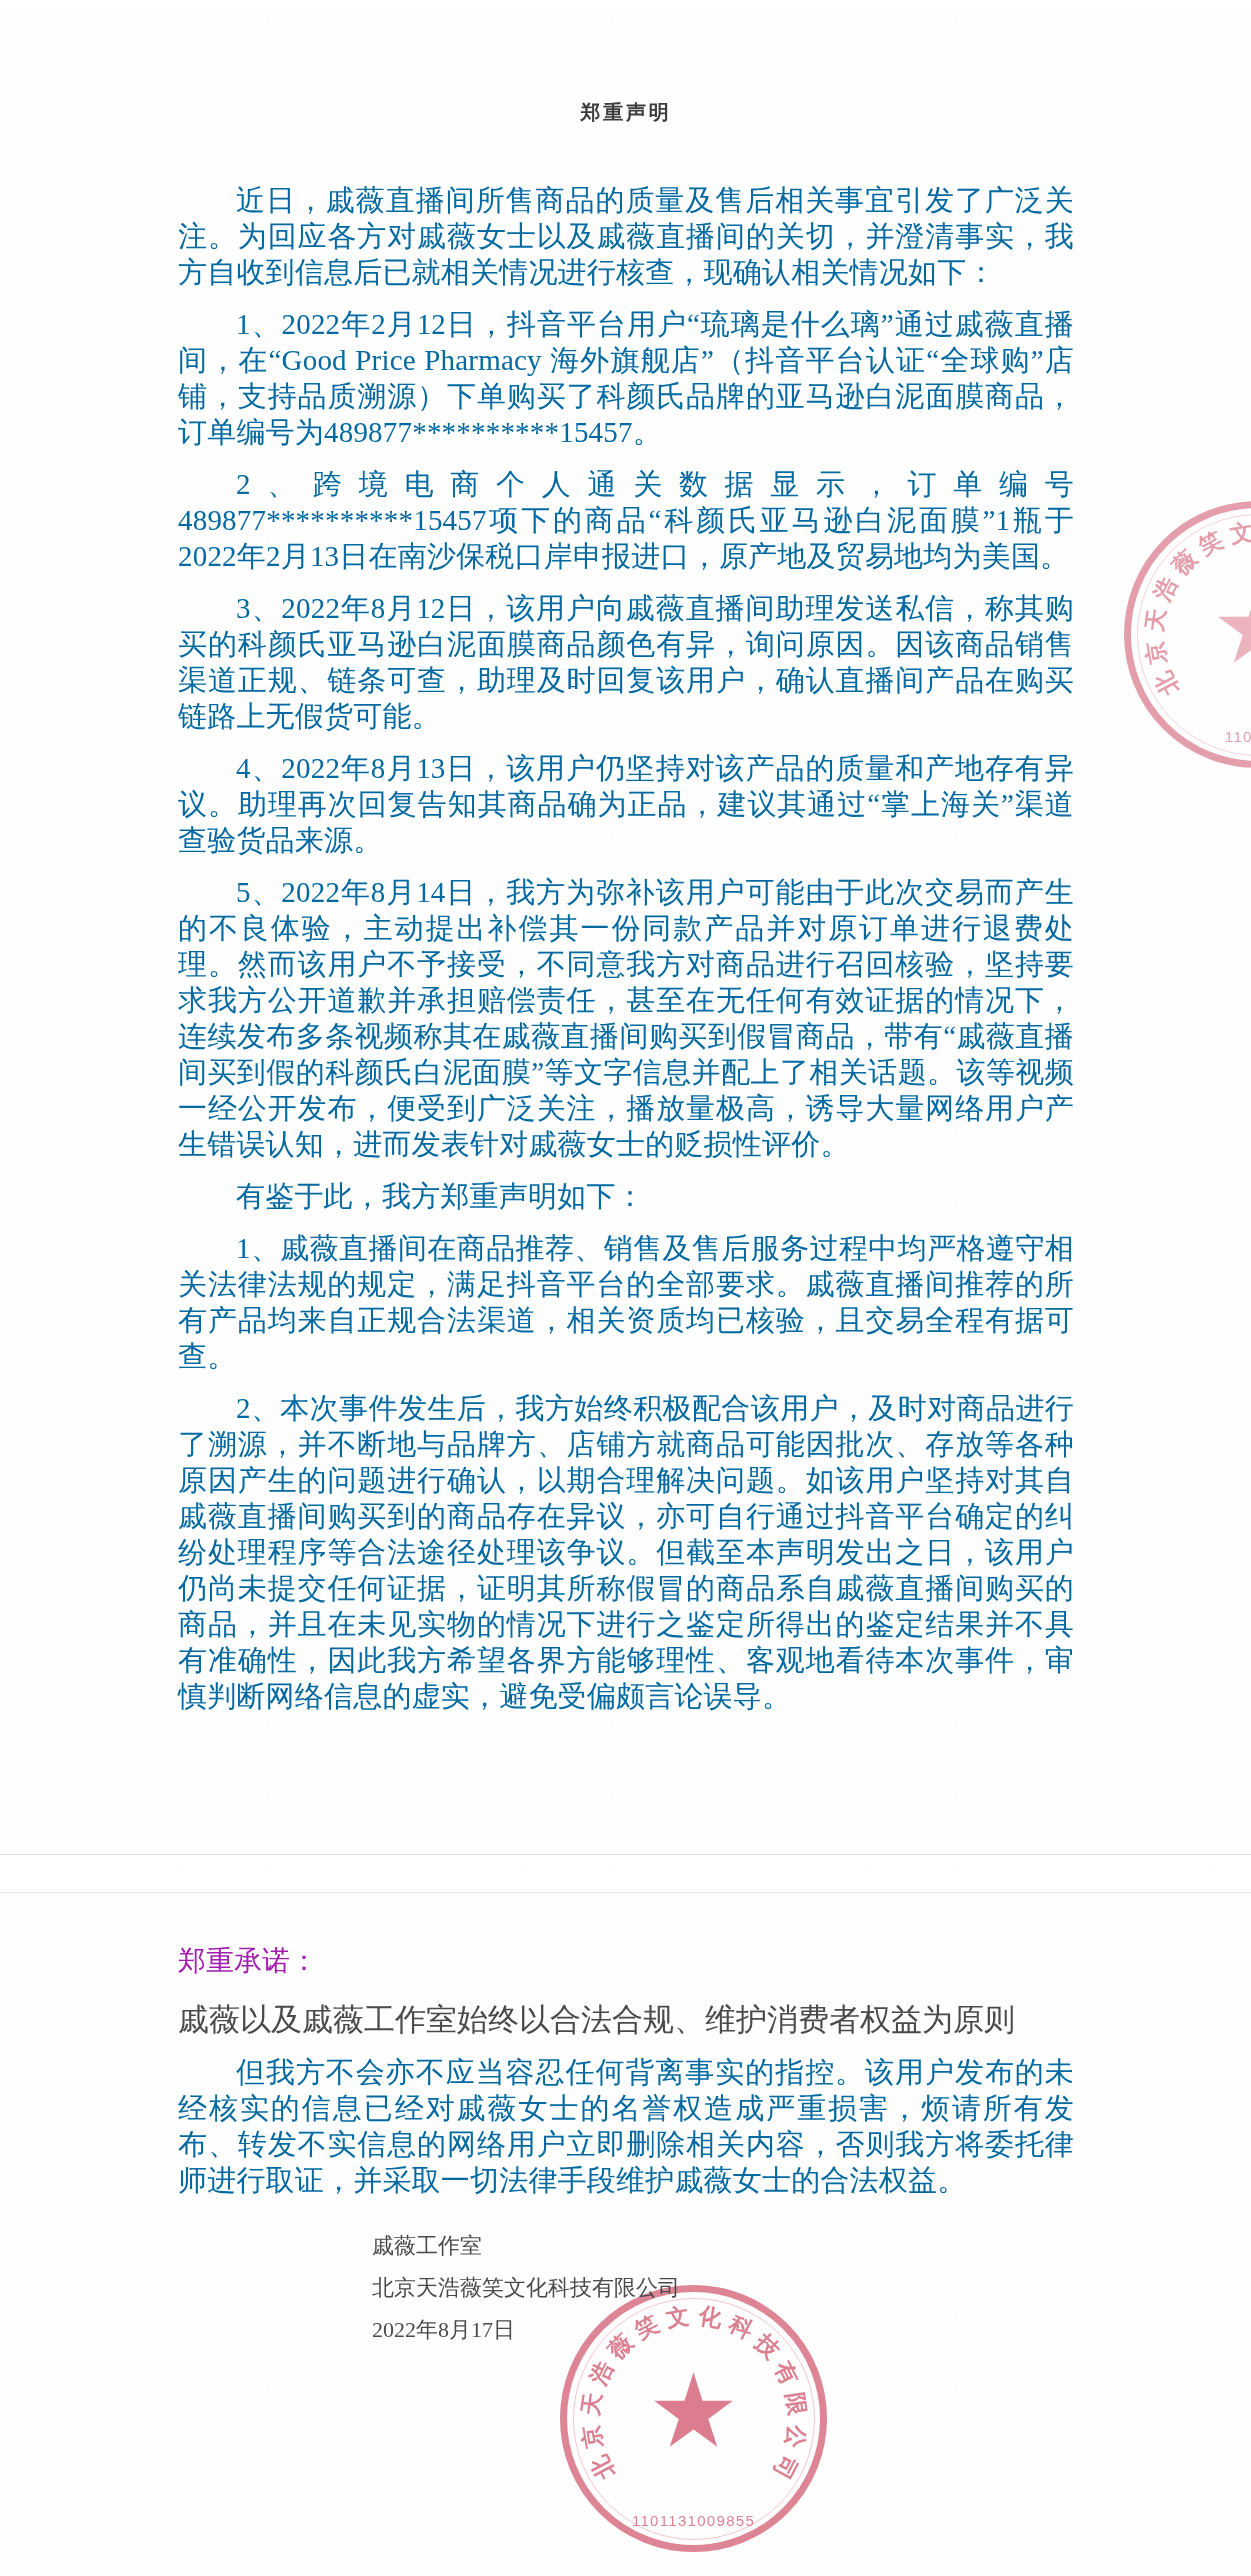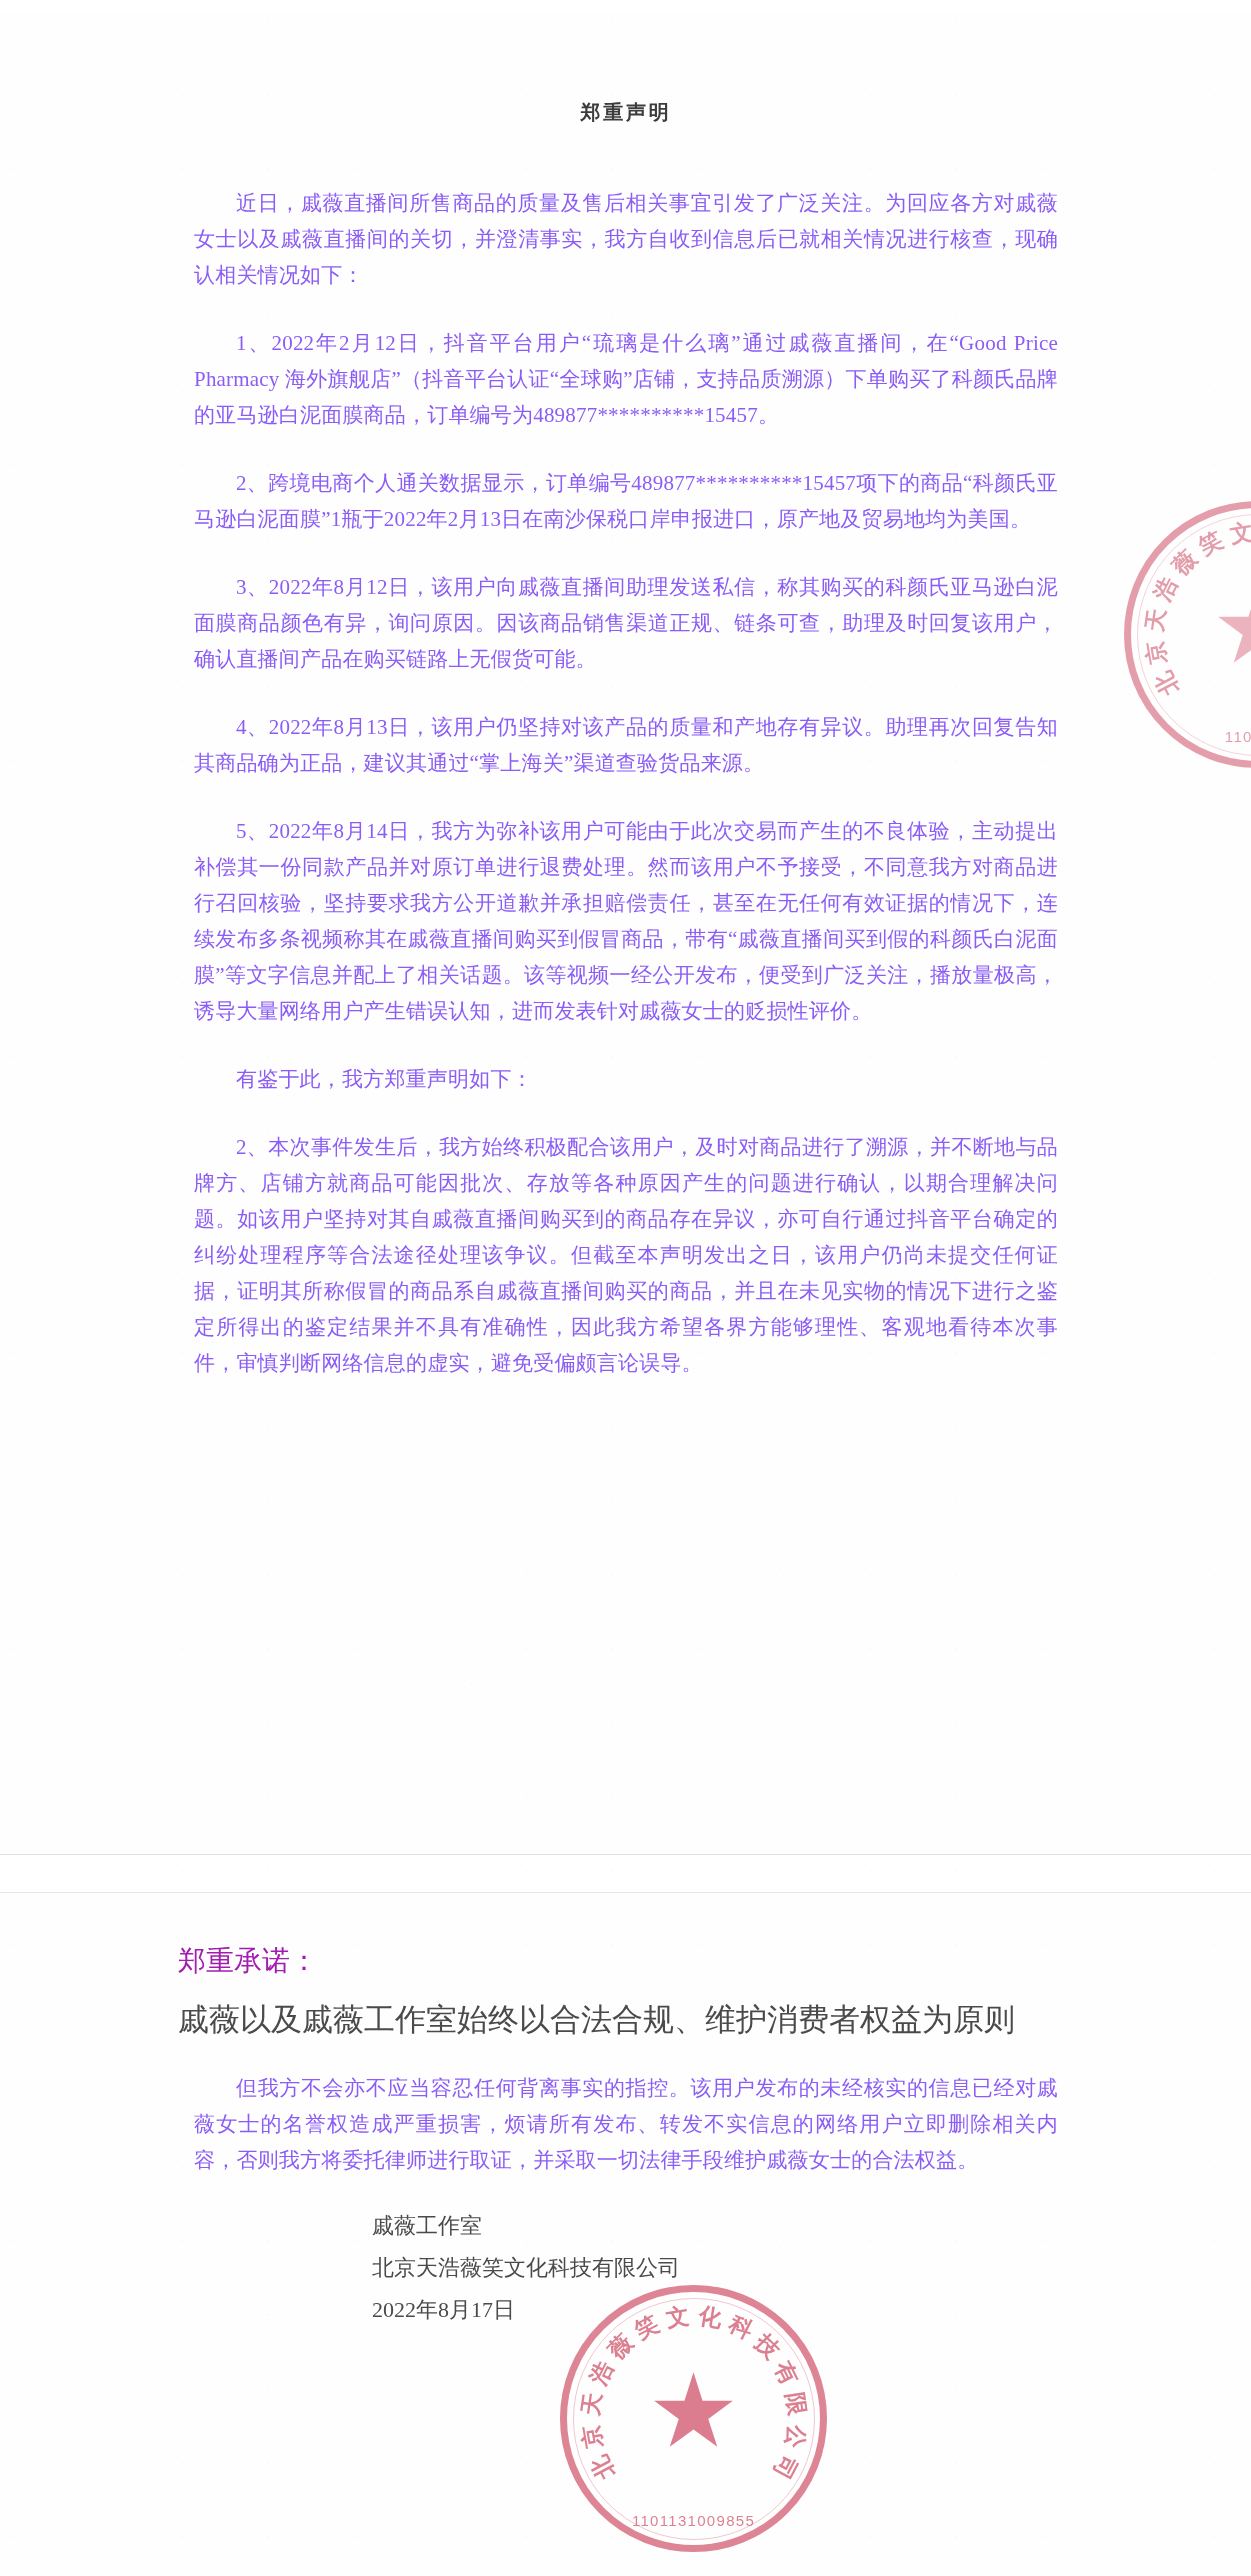--- a/index.html
+++ b/index.html
@@ -47,26 +47,26 @@
     letter-spacing: 2.7px;
     color: #3c3c3c;
     font-weight: 600;
     padding-top: 86px;
     padding-bottom: 5.3px;
     font-family: "Liberation Serif", "DejaVu Serif", serif;
   }
 
   
   .para {
-    font-size: 21px;
+    font-size: 29px;
     line-height: 36px;
-    color: #8b5cf6;
+    color: #0369a1;
     text-align: justify;
     text-justify: inter-ideograph;
-    margin: 16px;
+    margin: 0;
     padding-top: 16px;
     text-indent: 2em;
     letter-spacing: 0.2px;
     font-family: "Liberation Serif", "DejaVu Serif", serif;
   }
   .first-para {
     padding-top: 37px;
   }
 
   
@@ -209,20 +209,21 @@
     <p class="para first-para">近日，戚薇直播间所售商品的质量及售后相关事宜引发了广泛关注。为回应各方对戚薇女士以及戚薇直播间的关切，并澄清事实，我方自收到信息后已就相关情况进行核查，现确认相关情况如下：</p>
 
     <p class="para">1、2022年2月12日，抖音平台用户“琉璃是什么璃”通过戚薇直播间，在“Good Price Pharmacy 海外旗舰店”（抖音平台认证“全球购”店铺，支持品质溯源）下单购买了科颜氏品牌的亚马逊白泥面膜商品，订单编号为489877**********15457。</p>
     <p class="para">2、跨境电商个人通关数据显示，订单编号489877**********15457项下的商品“科颜氏亚马逊白泥面膜”1瓶于2022年2月13日在南沙保税口岸申报进口，原产地及贸易地均为美国。</p>
     <p class="para">3、2022年8月12日，该用户向戚薇直播间助理发送私信，称其购买的科颜氏亚马逊白泥面膜商品颜色有异，询问原因。因该商品销售渠道正规、链条可查，助理及时回复该用户，确认直播间产品在购买链路上无假货可能。</p>
     <p class="para">4、2022年8月13日，该用户仍坚持对该产品的质量和产地存有异议。助理再次回复告知其商品确为正品，建议其通过“掌上海关”渠道查验货品来源。</p>
     <p class="para">5、2022年8月14日，我方为弥补该用户可能由于此次交易而产生的不良体验，主动提出补偿其一份同款产品并对原订单进行退费处理。然而该用户不予接受，不同意我方对商品进行召回核验，坚持要求我方公开道歉并承担赔偿责任，甚至在无任何有效证据的情况下，连续发布多条视频称其在戚薇直播间购买到假冒商品，带有“戚薇直播间买到假的科颜氏白泥面膜”等文字信息并配上了相关话题。该等视频一经公开发布，便受到广泛关注，播放量极高，诱导大量网络用户产生错误认知，进而发表针对戚薇女士的贬损性评价。</p>
 
     <p class="para">有鉴于此，我方郑重声明如下：</p>
 
+    <p class="para">1、戚薇直播间在商品推荐、销售及售后服务过程中均严格遵守相关法律法规的规定，满足抖音平台的全部要求。戚薇直播间推荐的所有产品均来自正规合法渠道，相关资质均已核验，且交易全程有据可查。</p>
     <p class="para">2、本次事件发生后，我方始终积极配合该用户，及时对商品进行了溯源，并不断地与品牌方、店铺方就商品可能因批次、存放等各种原因产生的问题进行确认，以期合理解决问题。如该用户坚持对其自戚薇直播间购买到的商品存在异议，亦可自行通过抖音平台确定的纠纷处理程序等合法途径处理该争议。但截至本声明发出之日，该用户仍尚未提交任何证据，证明其所称假冒的商品系自戚薇直播间购买的商品，并且在未见实物的情况下进行之鉴定所得出的鉴定结果并不具有准确性，因此我方希望各界方能够理性、客观地看待本次事件，审慎判断网络信息的虚实，避免受偏颇言论误导。</p>
   </div>
 
   <div class="sheet-gap"></div>
 
   <div class="sheet sheet-two">
 
     <p class="pledge-head">郑重承诺：</p>
 
     <p class="pledge-line">戚薇以及戚薇工作室始终以合法合规、维护消费者权益为原则</p>

